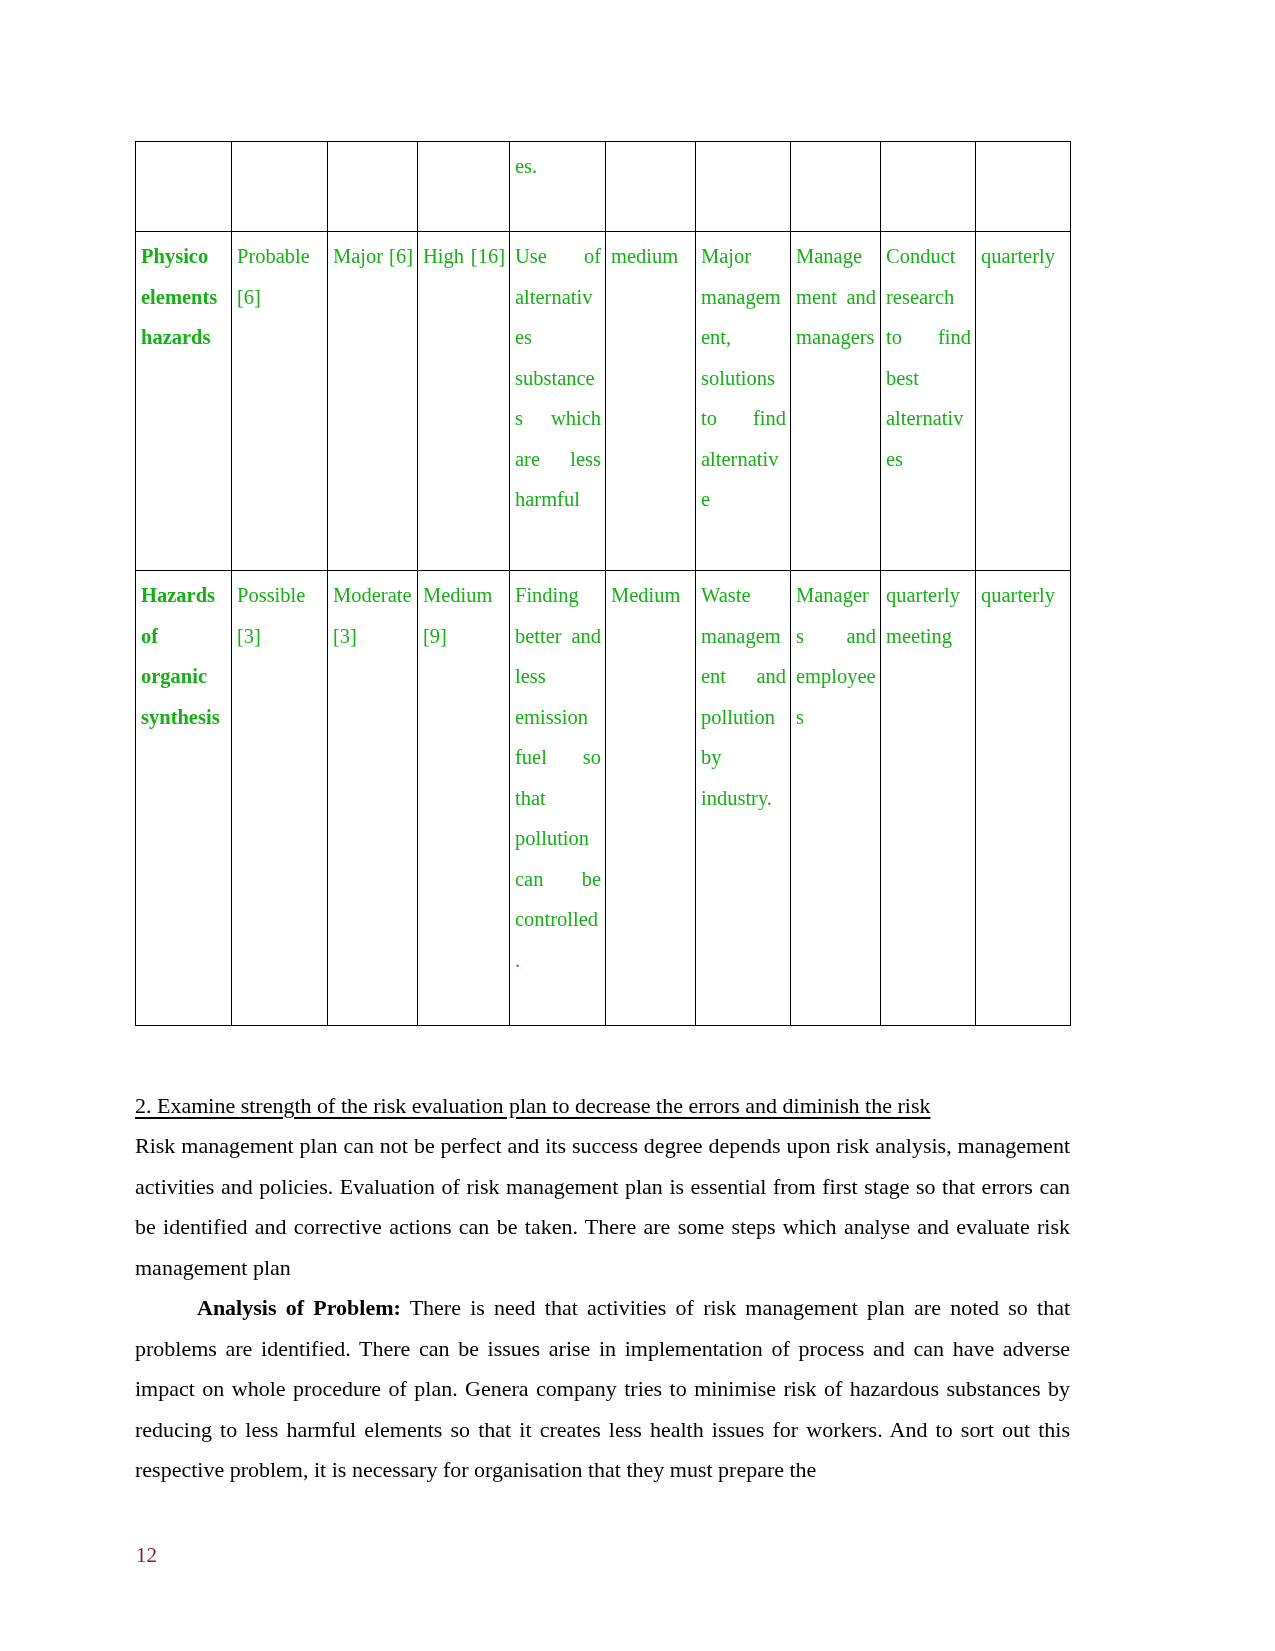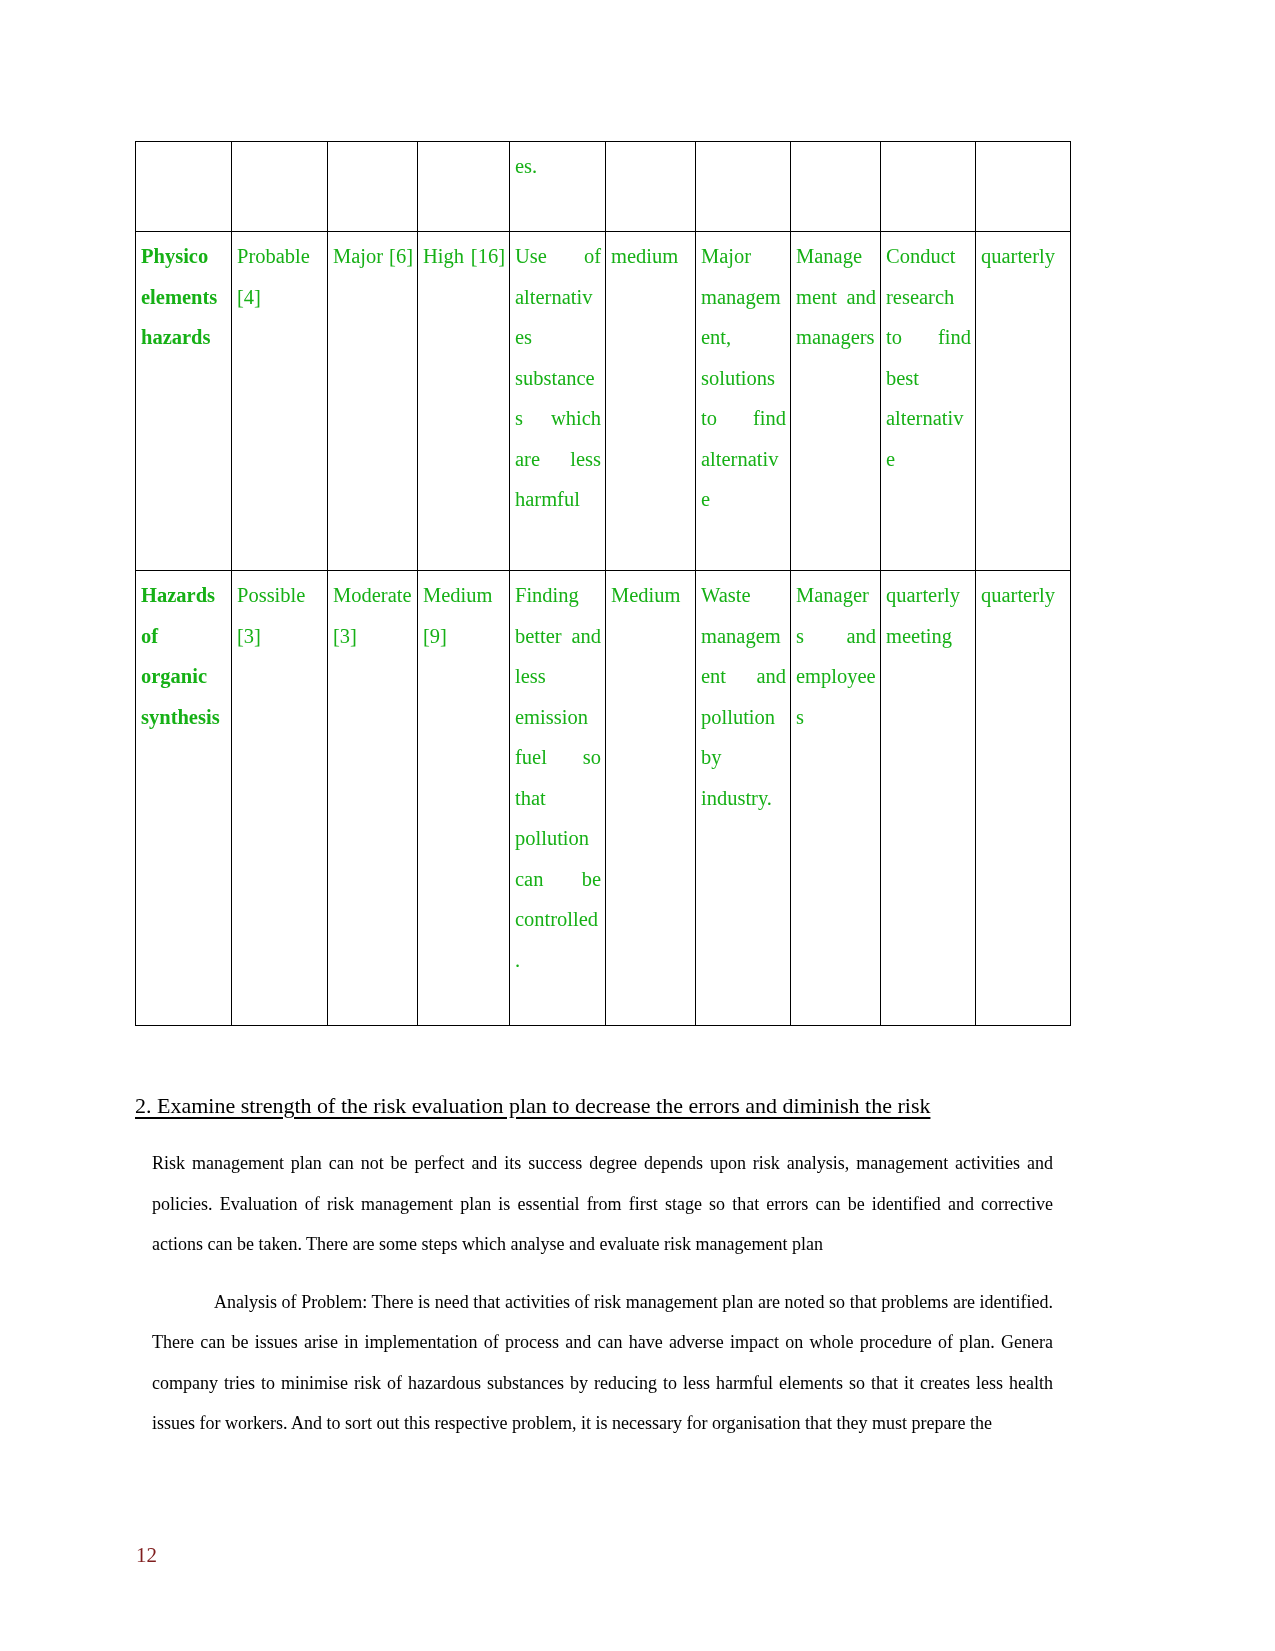--- a/index.html
+++ b/index.html
@@ -80,30 +80,30 @@
   }
   h2.section-heading {
     font-size: 22px;
     font-weight: normal;
     line-height: 40.5px;
     margin: 0 0 0 0;
     text-decoration: underline;
     text-underline-offset: 4px;
   }
   p.para {
-    font-size: 18px;
+    font-size: 22px;
     line-height: 40.5px;
-    margin: 17px;
+    margin: 0;
     text-align: justify;
     text-align-last: left;
   }
   p.para.indented {
     text-indent: 62px;
   }
-  .bold-lead { font-weight: normal; }
+  .bold-lead { font-weight: bold; }
 
   
   .page-number {
     position: absolute;
     left: 136px;
     top: 1542px;
     font-size: 21px;
     line-height: 26px;
     color: #7f1d1d;
   }
@@ -160,42 +160,42 @@
           <td>
               <span class="jcell"></span>
             </td>
         </tr>
 
         <tr class="row-1">
           <td class="bold-cell">
               <span class="jcell">Physico elements hazards</span>
             </td>
           <td>
-              <span class="jcell">Probable [4]</span>
+              <span class="jcell">Probable [6]</span>
             </td>
           <td>
               <span class="jcell">Major [6]</span>
             </td>
           <td>
               <span class="jcell">High [16]</span>
             </td>
           <td>
               <span class="jcell">Use of alternatives substances which are less harmful</span>
             </td>
           <td>
               <span class="jcell">medium</span>
             </td>
           <td>
               <span class="jcell">Major management, solutions to find alternative</span>
             </td>
           <td>
               <span class="jcell">Management and managers</span>
             </td>
           <td>
-              <span class="jcell">Conduct research to find best alternative</span>
+              <span class="jcell">Conduct research to find best alternatives</span>
             </td>
           <td>
               <span class="jcell">quarterly</span>
             </td>
         </tr>
 
         <tr class="row-2">
           <td class="bold-cell">
               <span class="jcell">Hazards of organic synthesis</span>
             </td>

